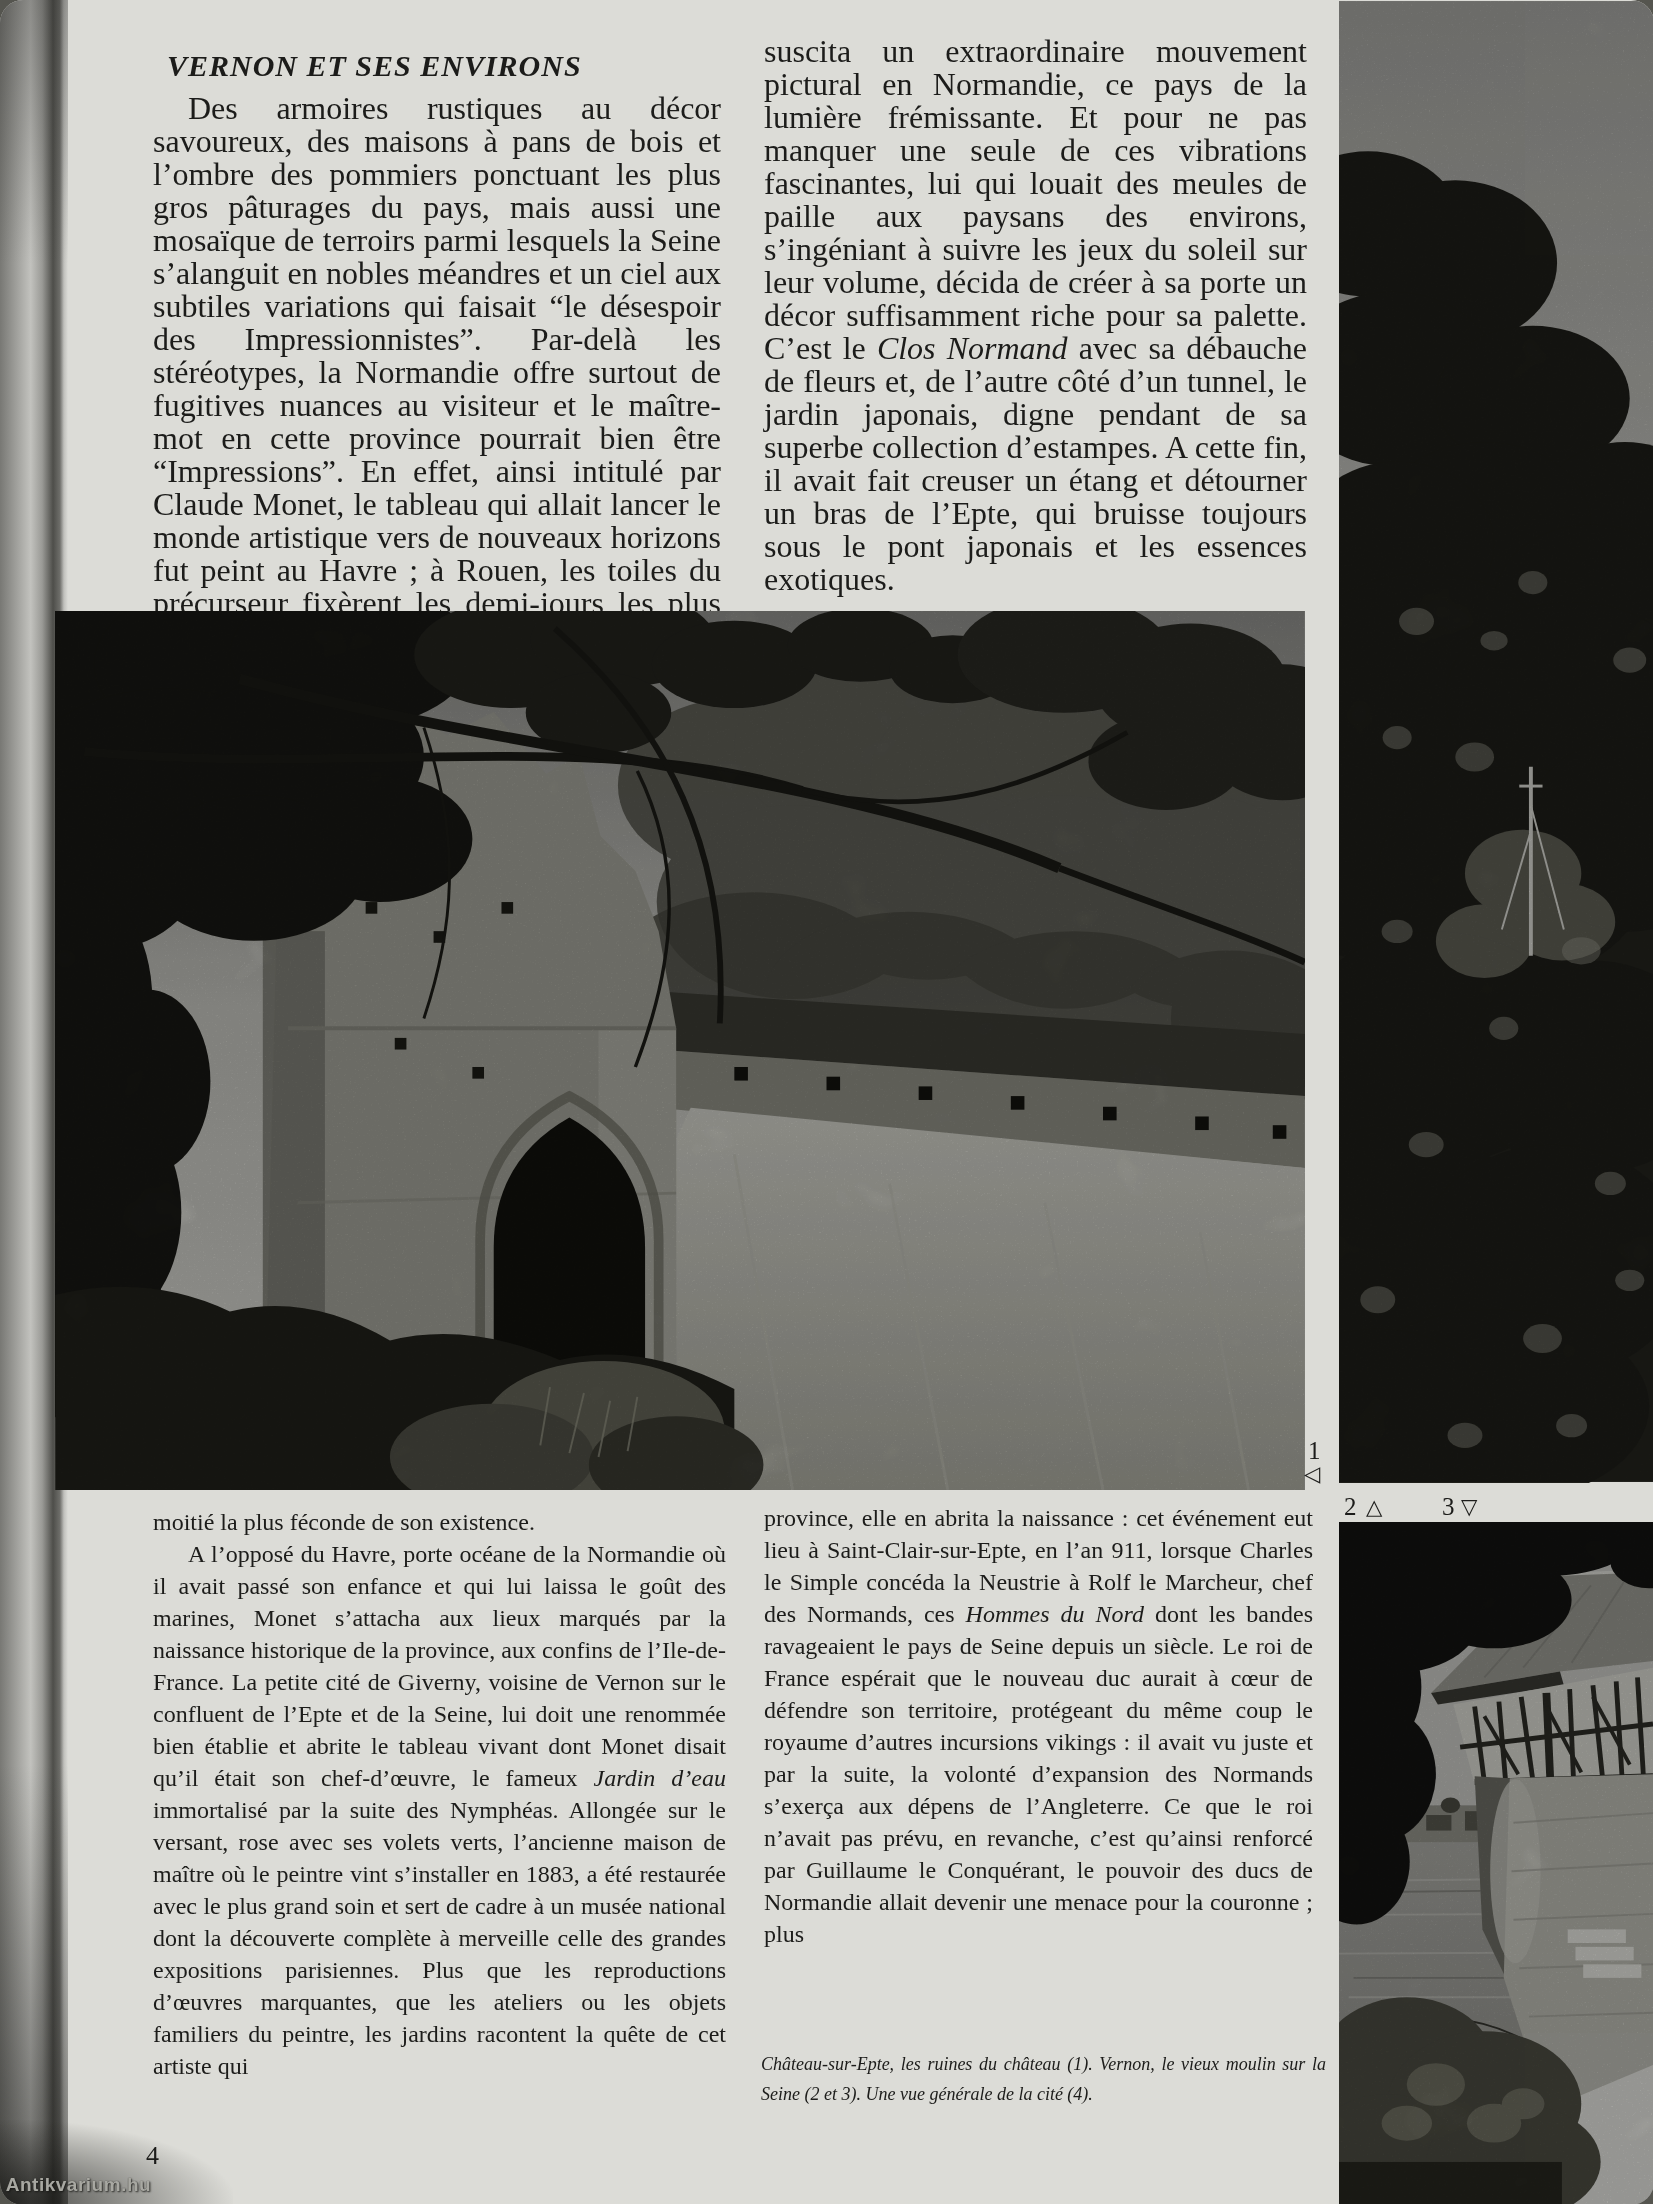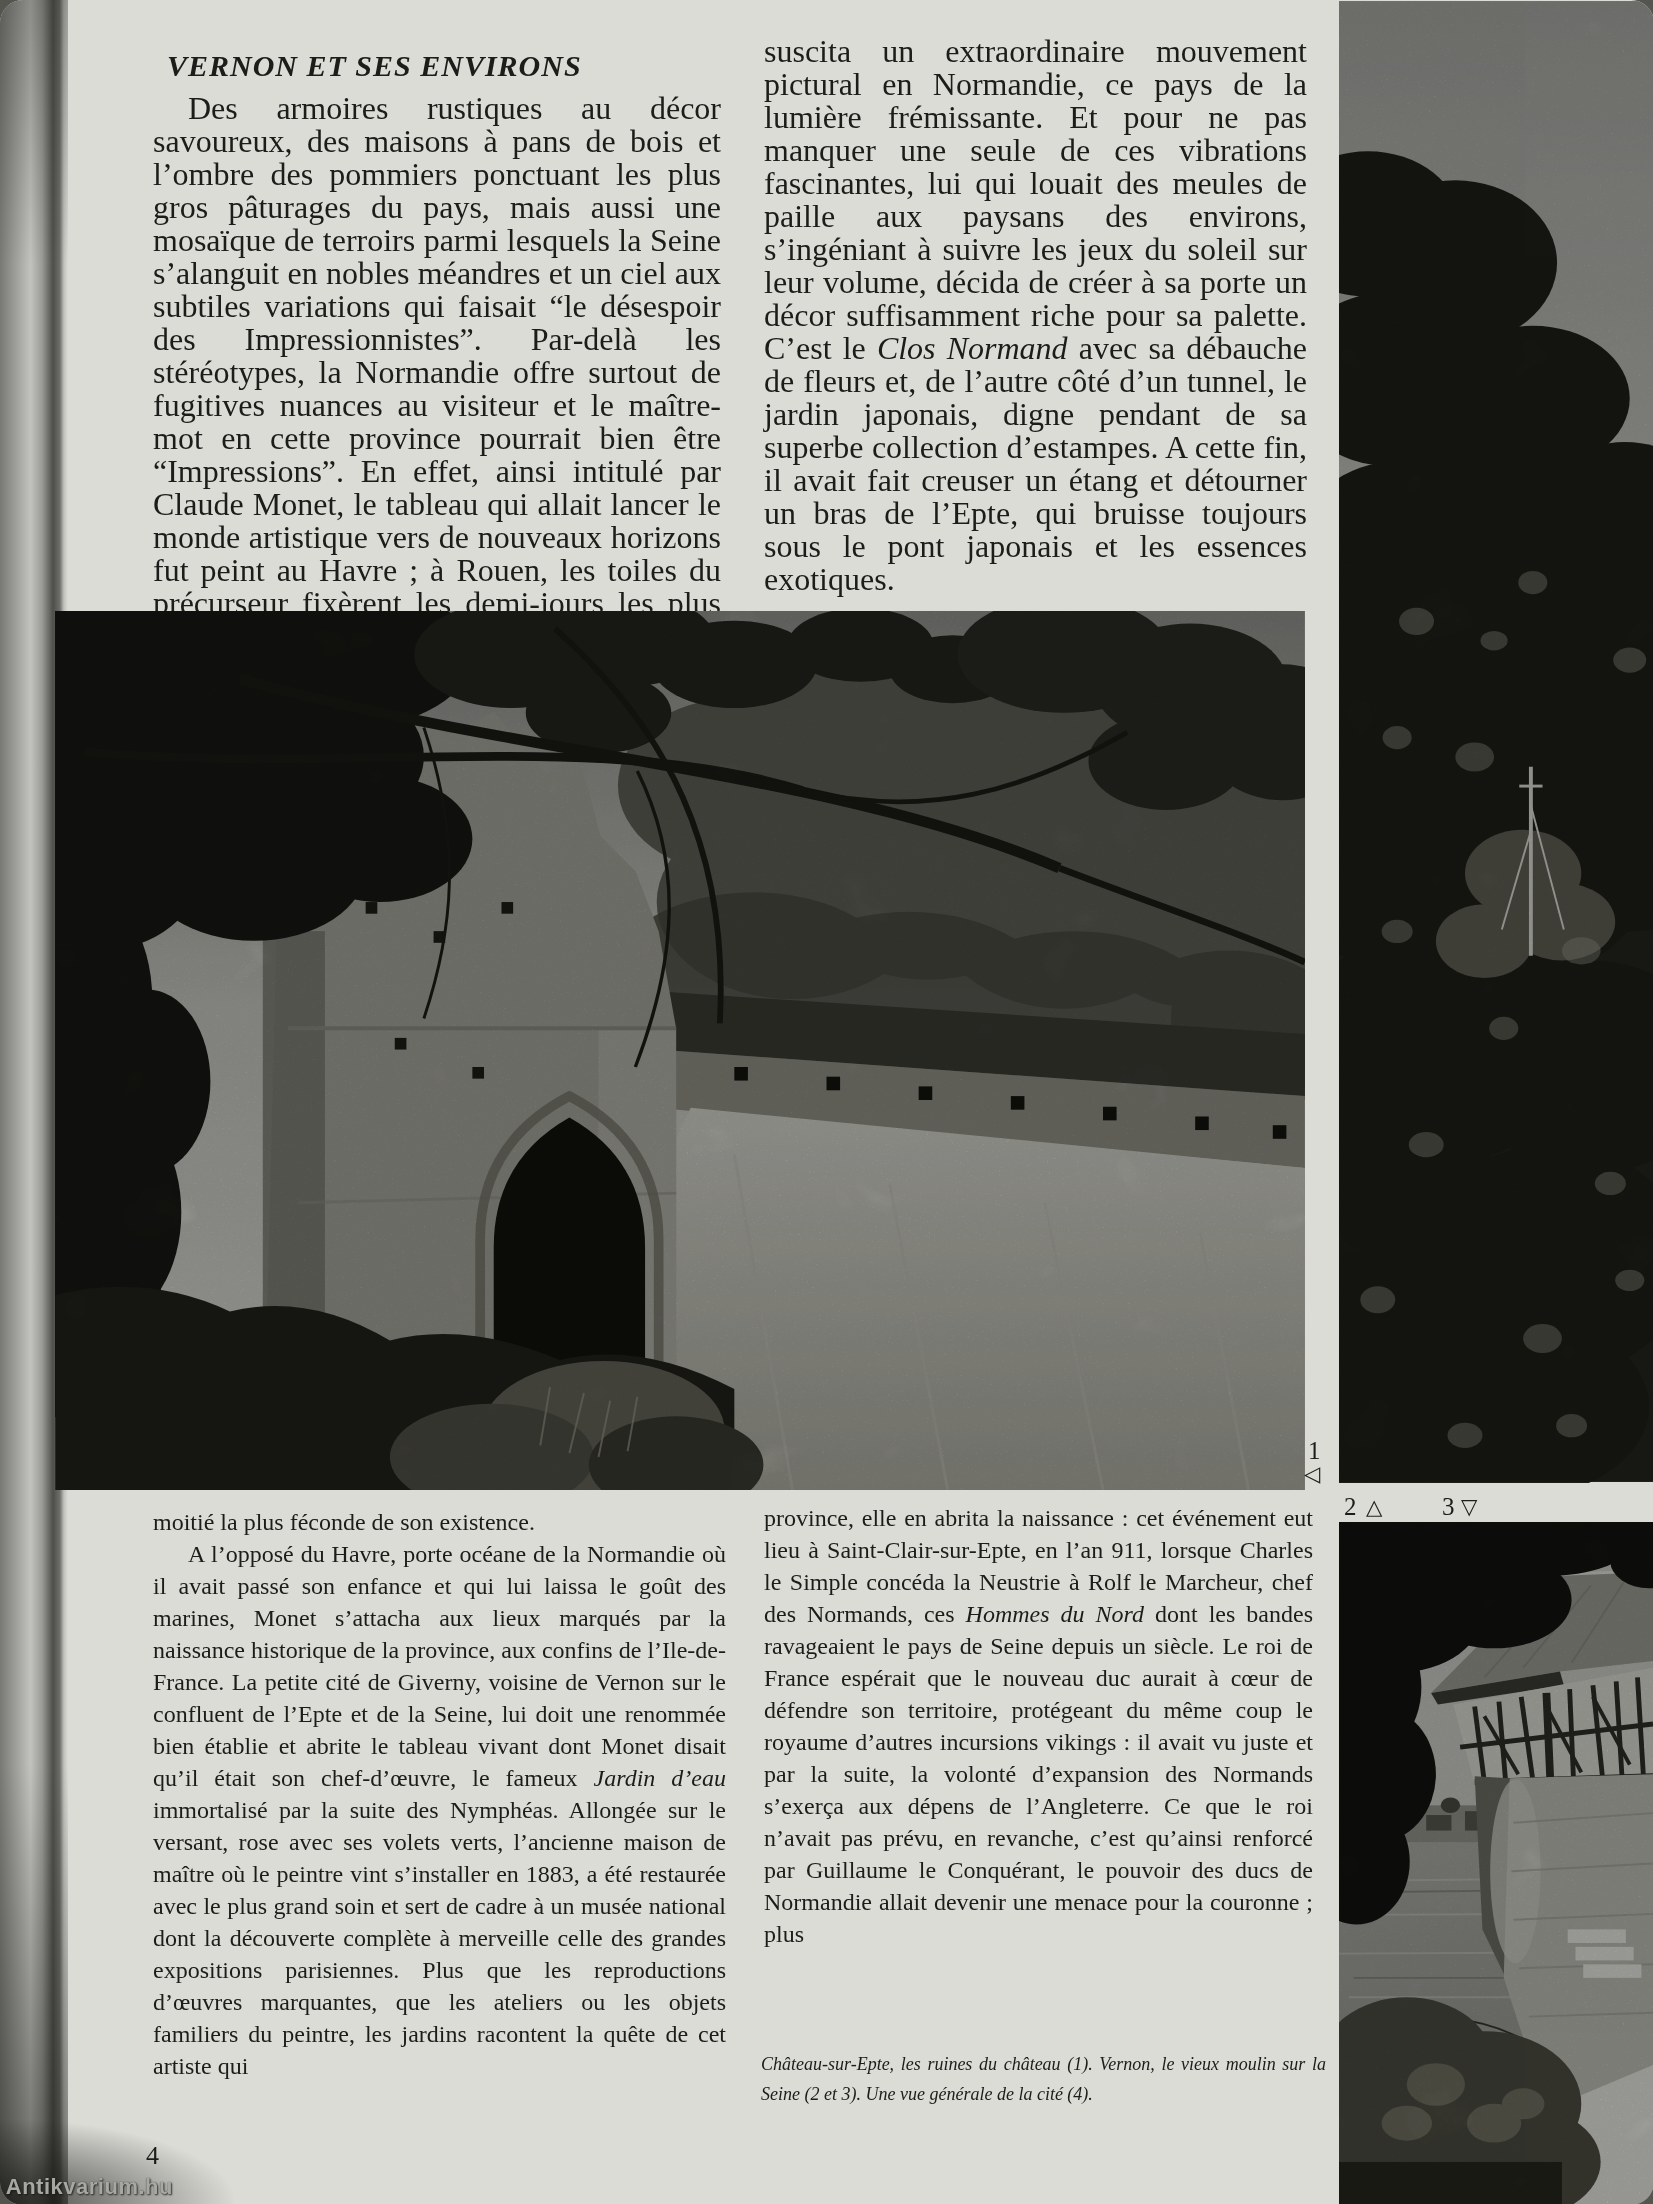--- a/index.html
+++ b/index.html
@@ -31,21 +31,21 @@
   #m1-arrow{left:1304px;top:1463px;}
   #m2-digit{left:1344px;top:1494px;}
   #m2-arrow{left:1366px;top:1496px;}
   #m3-digit{left:1442px;top:1494px;}
   #m3-arrow{left:1461px;top:1496px;}
   #caption{position:absolute;left:761px;top:2049px;width:565px;font-style:italic;
     font-size:18px;line-height:30px;text-align:justify;}
   #caption .para{text-indent:0;}
   #page-number{position:absolute;left:146px;top:2141px;font-size:26px;}
   #watermark{position:absolute;left:5.8px;top:2174px;font-family:"Liberation Sans","DejaVu Sans",sans-serif;
-    font-weight:bold;font-size:22px;letter-spacing:0.5px;color:#a8a8a2;
+    font-weight:bold;font-size:19px;letter-spacing:0.5px;color:#a8a8a2;
     text-shadow:1px 1px 1.9px rgba(20,20,18,.8),0 0 1px rgba(60,60,56,.9);}
 </style>
 </head>
 <body>
 
 <div id="page">
 
   <div class="binding"></div>
 
   <h1 class="title">VERNON ET SES ENVIRONS</h1>

